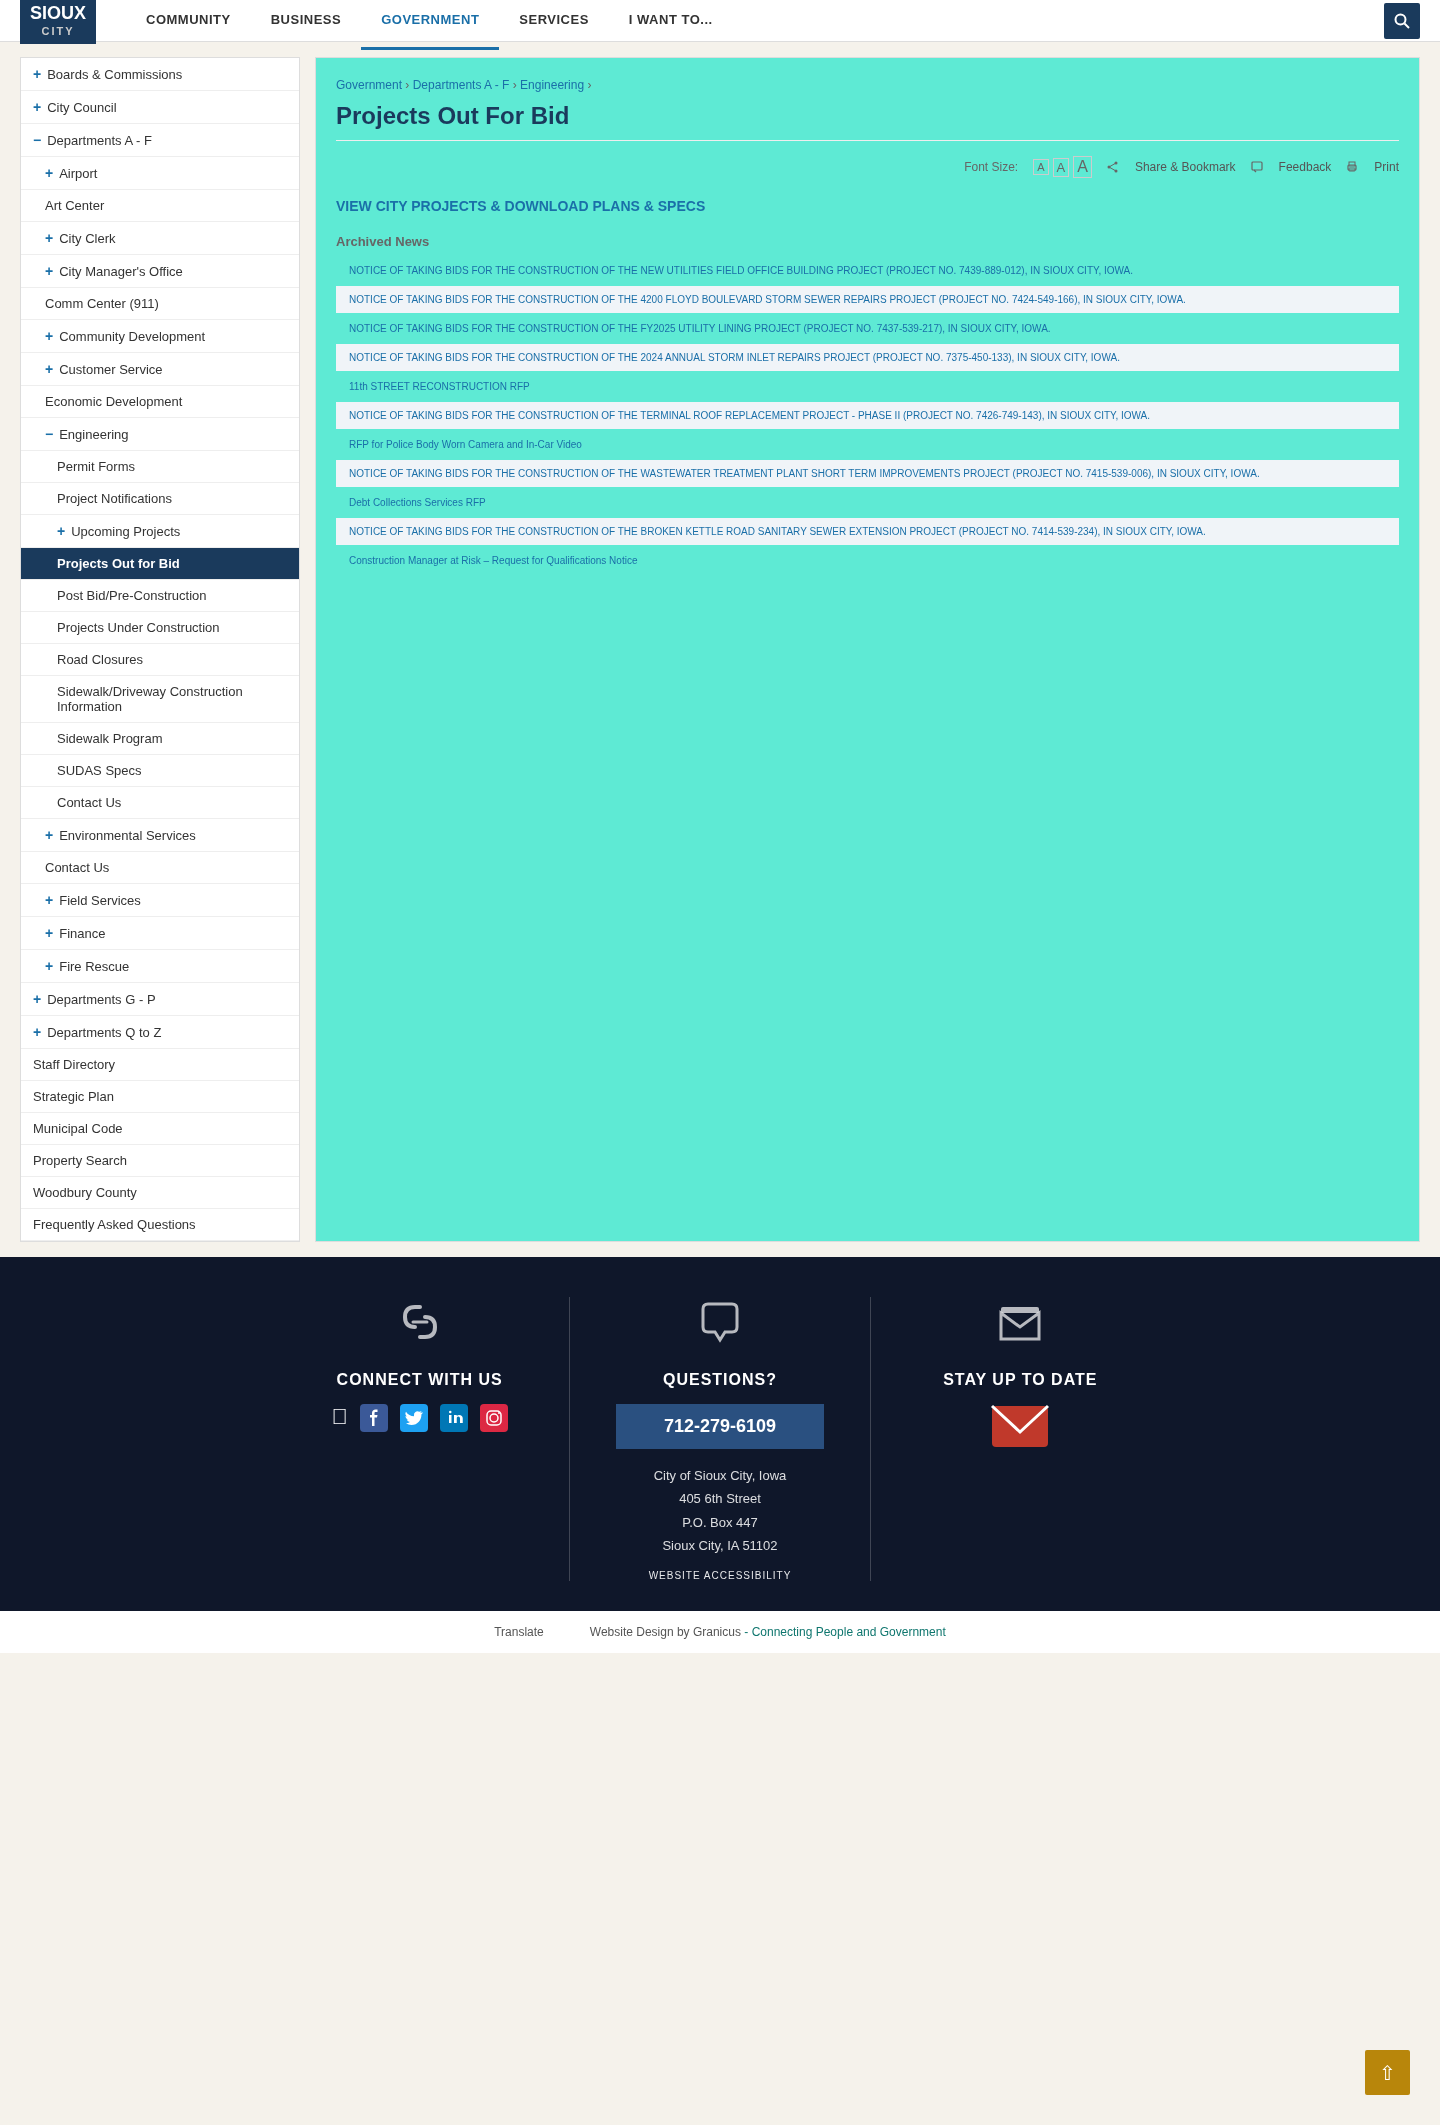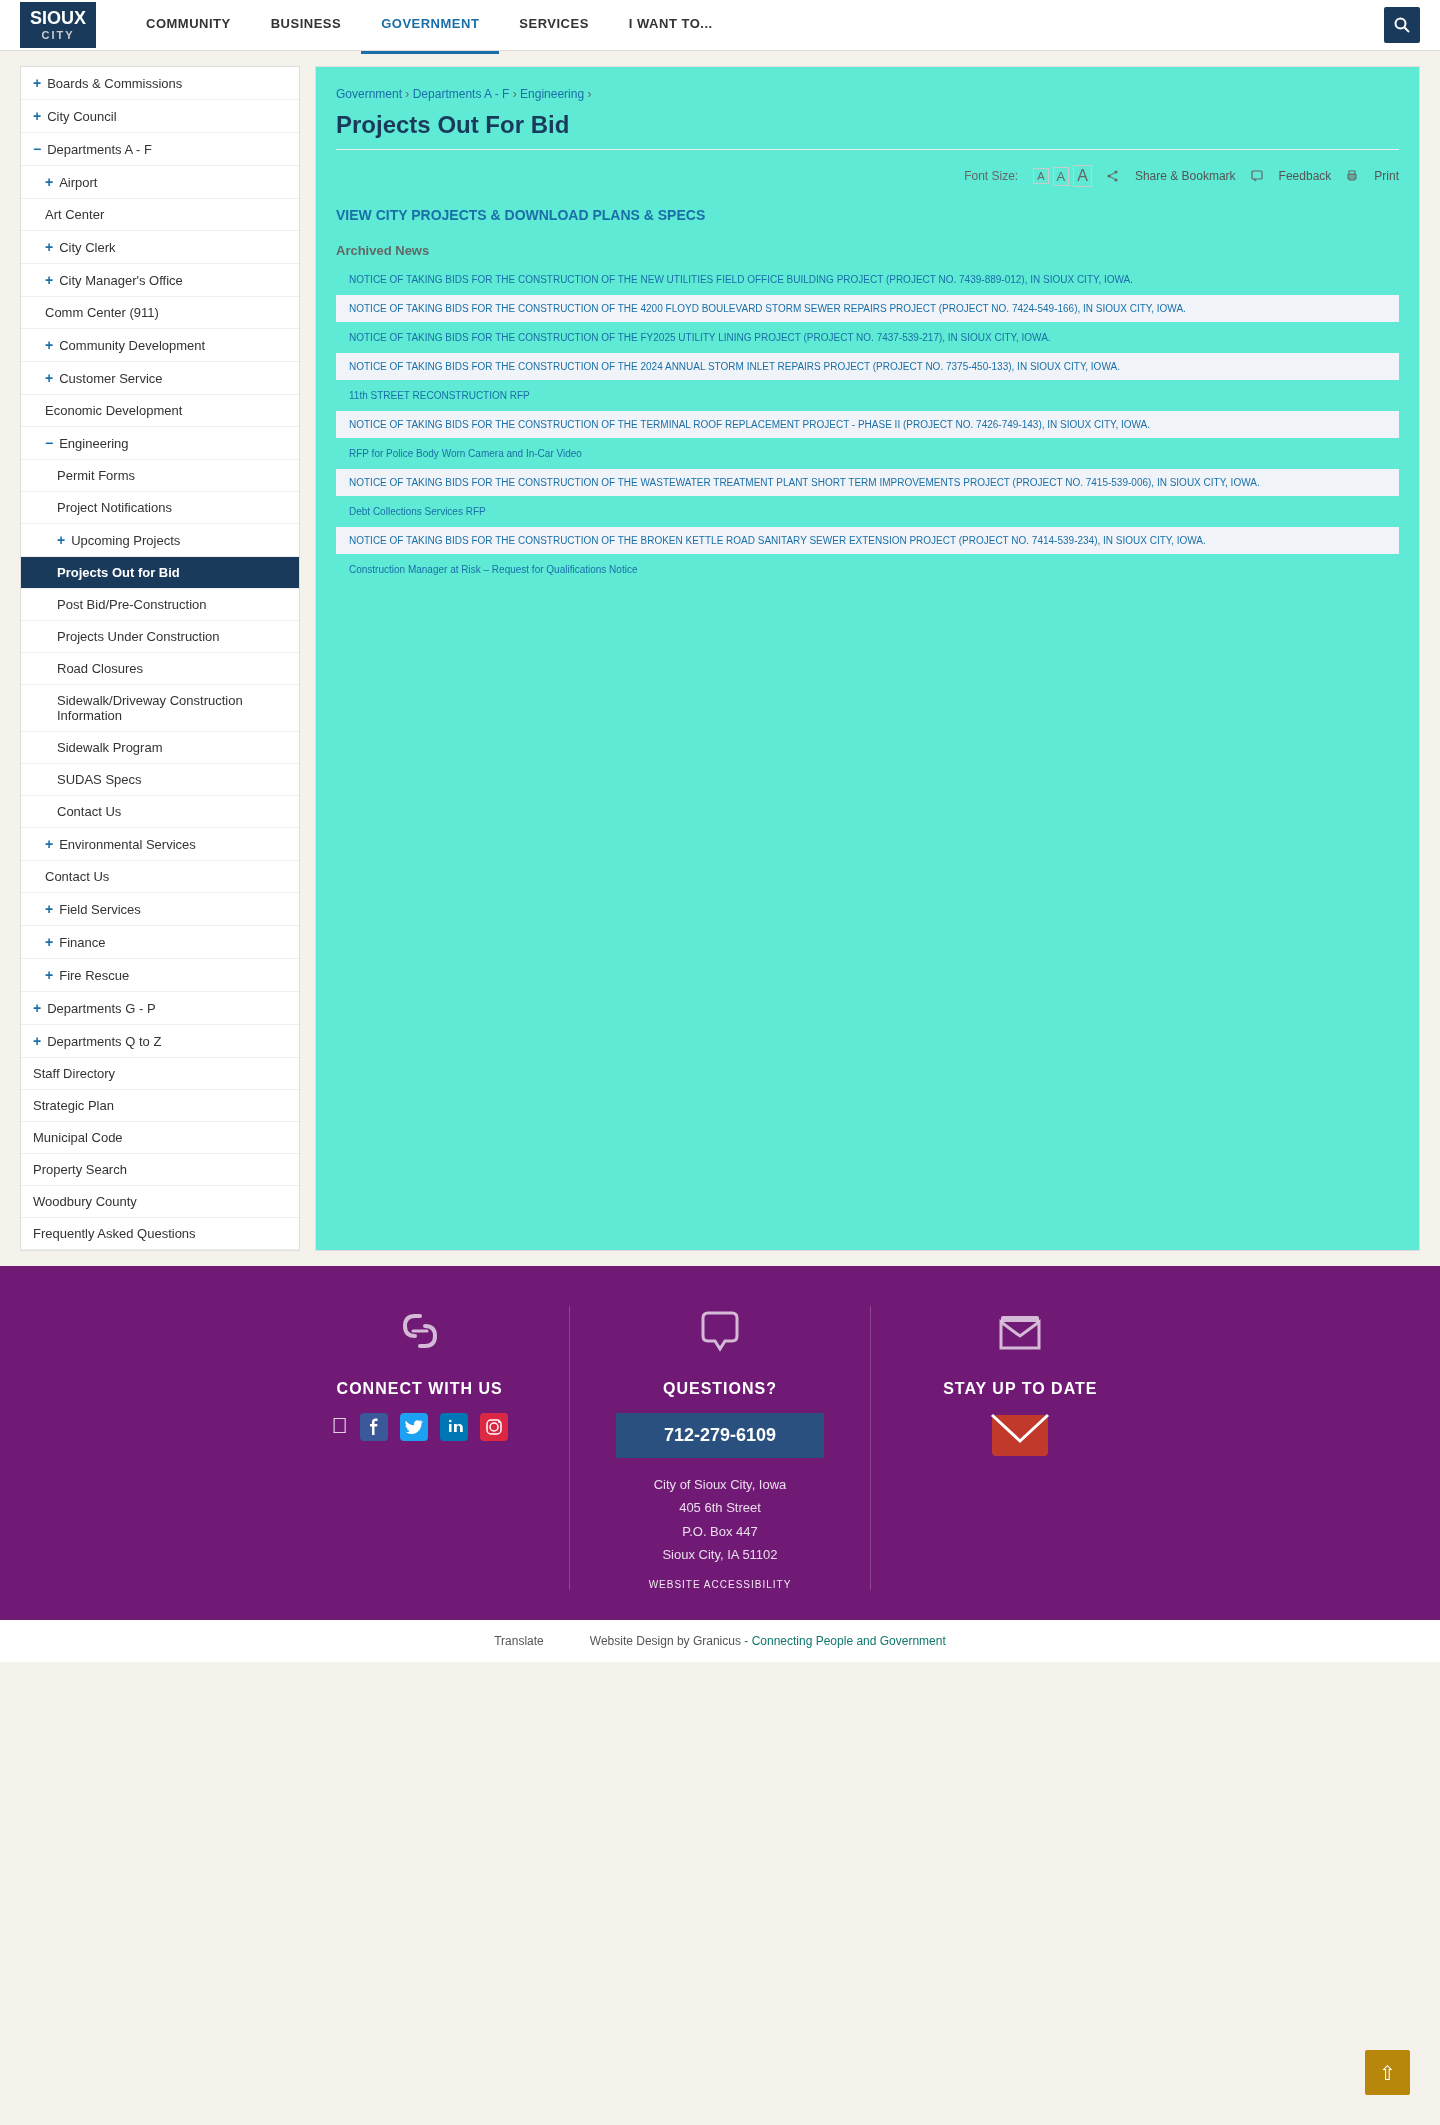--- a/index.html
+++ b/index.html
@@ -4,21 +4,21 @@
   <style>
     * { box-sizing: border-box; margin: 0; padding: 0; }
     body { font-family: Arial, sans-serif; background: #f5f2eb; color: #333; font-size: 14px; }
 
     
     .header {
       background: #fff;
       display: flex;
       align-items: center;
       padding: 0 20px;
-      height: 51px;
+      height: 42px;
       border-bottom: 1px solid #ddd;
     }
     .logo-area {
       display: flex;
       align-items: center;
       margin-right: 30px;
     }
     .logo-box {
       background: #1a3a5c;
       color: #fff;
@@ -161,21 +161,21 @@
       padding: 8px 10px;
       margin-bottom: 2px;
       font-size: 10px;
       border-left: 3px solid transparent;
     }
     .bid-item.shaded { background: #f0f4f8; }
     .bid-item a { color: #1a6fa8; text-decoration: none; }
 
     
     .footer-top {
-      background: #701a75;
+      background: #0f172a;
       color: #fff;
       padding: 40px 20px 30px;
     }
     .footer-cols {
       display: flex;
       justify-content: center;
       gap: 0;
       max-width: 900px;
       margin: 0 auto;
     }

